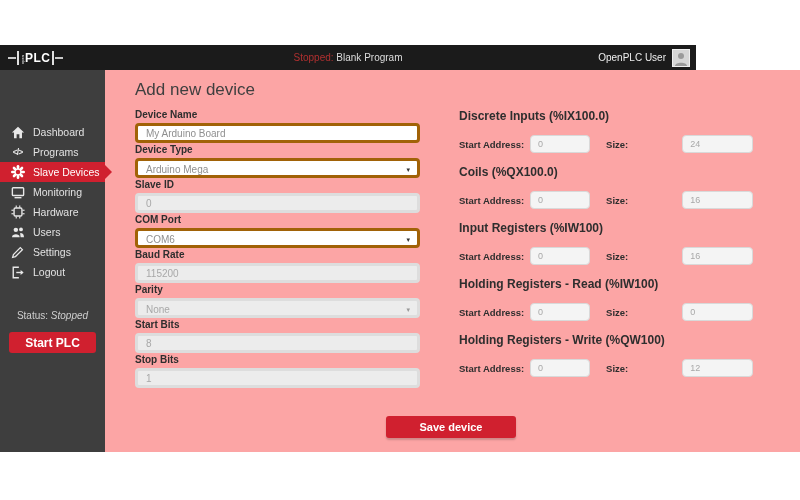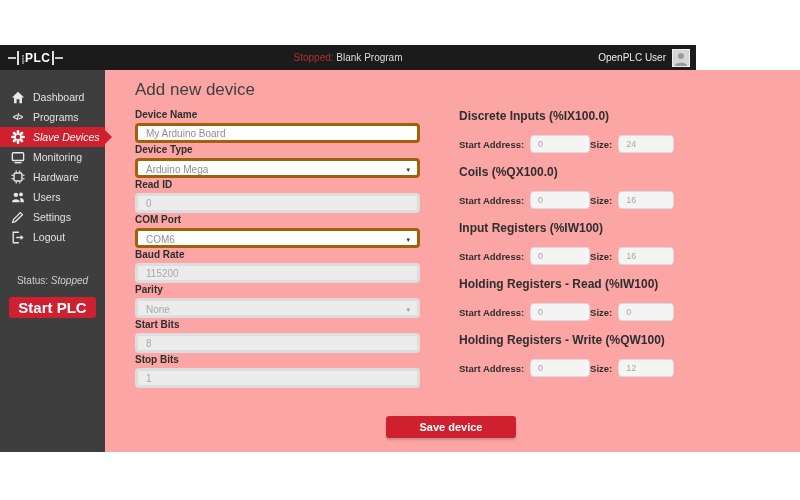--- a/index.html
+++ b/index.html
@@ -21,35 +21,35 @@
   .topbar-status .st-red { color:#b03030; }
   .topbar-user { margin-left:auto; display:flex; align-items:center;
             margin-right:6px; font-size:10px; color:#eee; z-index:2; }
   .avatar { width:18px; height:18px; background:#d6d6d6; border:1px solid #efefef;
             margin-left:6px; display:flex; align-items:flex-end; justify-content:center;
             overflow:hidden; }
 
   
   .sidebar { position:absolute; left:0; top:70px; width:105px; height:382px;
              background:#3e3e3e; z-index:2; }
-  .side-items { padding-top:17px; }
+  .side-items { padding-top:17px;margin-top:35px; }
   .side-item { position:relative; height:20px; display:flex; align-items:center;
              padding-left:10px; color:#e2e2e2; font-size:10.5px; cursor:pointer; }
   .side-item .ico { width:15px; height:15px; margin-right:8px; display:flex;
              align-items:center; justify-content:center; flex:0 0 15px; }
-  .side-item.active { background:#d0202f; color:#fff;font-style:italic; }
+  .side-item.active { background:#d0202f; color:#fff; }
   .side-item.active::after { content:""; position:absolute; right:-7px; top:50%;
              margin-top:-7px; border-left:7px solid #d0202f;
              border-top:7px solid transparent; border-bottom:7px solid transparent; }
   .ico-code { font-size:8.5px; font-weight:bold; color:#e8e8e8; letter-spacing:-1px; }
   .side-status { margin-top:28px; text-align:center; font-size:10px; color:#cfcfcf; }
   .side-status .stopped { font-style:italic; }
   .start-plc { display:block; margin:11px auto 0; width:87px; height:21px;
              background:#d0202f; color:#fff; border:none; border-radius:3px;
-             font-size:15px; font-weight:bold; font-family:inherit; cursor:pointer; }
+             font-size:12px; font-weight:bold; font-family:inherit; cursor:pointer; }
 
   
   .main { position:absolute; left:105px; top:70px; width:695px; height:382px;
           background:#fca5a5; z-index:1; }
   .page-title { position:absolute; left:30px; top:10px; font-size:17px;
           font-weight:400; color:#3f3f3f; }
 
   .form-col { position:absolute; left:30px; top:40px; width:285px; }
   .field label { display:block; font-size:10px; font-weight:bold; color:#2e2e2e;
           height:10px; line-height:10px; margin-bottom:3px; }
@@ -66,22 +66,22 @@
 
   .io-col { position:absolute; left:354px; top:40px; width:230px; }
   .io-section .io-title { font-size:12px; font-weight:bold; color:#2e2e2e;
           line-height:13px; margin-bottom:11px; }
   .io-row { display:flex; align-items:center; height:20px; margin-bottom:12px; }
   .io-row .io-label { font-size:9.5px; font-weight:bold; color:#2e2e2e;
           margin-right:6px; white-space:nowrap; }
   .io-row input { width:60px; height:18px; border:1px solid #d9d9d9; border-radius:4px;
           background:#f4f4f4; font-size:9px; color:#a8a8a8; padding-left:7px;
           font-family:inherit; }
-  .io-row .size-group { display:flex; align-items:center; }
-  .io-row .size-group input { width:56px; }
+  .io-row .size-group { margin-left:16px; display:flex; align-items:center;gap:48px; }
+  .io-row .size-group input { width:71px; }
 
   .save-btn { position:absolute; left:281px; top:346px; width:130px; height:22px;
           background:#d0202f; color:#fff; border:none; border-radius:3px;
           font-size:11px; font-weight:bold; font-family:inherit; cursor:pointer;
           box-shadow:0 2px 2px rgba(0,0,0,.18);text-align:center; }
 </style>
 </head>
 <body>
 
 <div class="stage">
@@ -227,21 +227,21 @@
         <label>Device Type</label>
         <div class="ctrl">
           <div class="select">
             <span>Arduino Mega</span>
             <span class="caret">▾</span>
           </div>
         </div>
       </div>
 
       <div class="field">
-        <label>Read ID</label>
+        <label>Slave ID</label>
         <div class="ctrl">
             <input type="text" class="dis" disabled="" value="0" style="">
           </div>
       </div>
 
       <div class="field">
         <label>COM Port</label>
         <div class="ctrl">
           <div class="select">
             <span>COM6</span>

